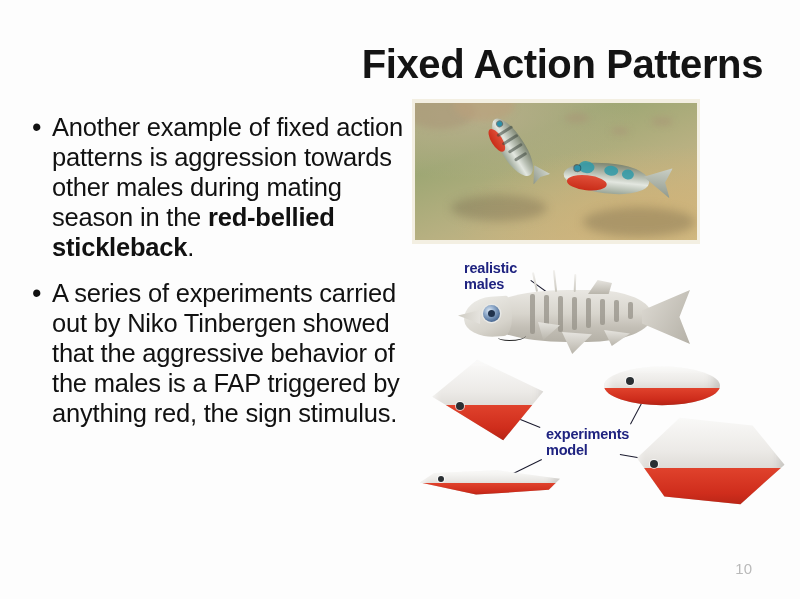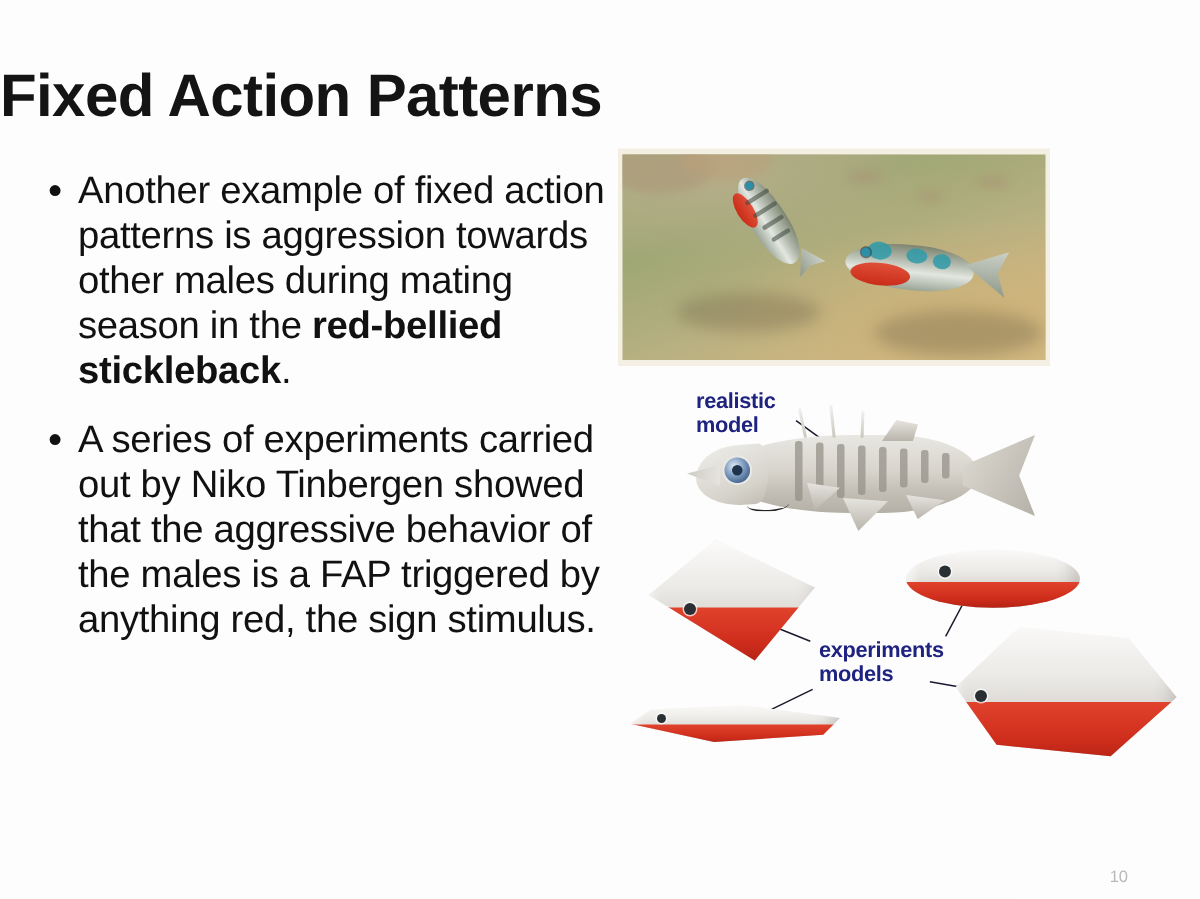--- a/index.html
+++ b/index.html
@@ -20,21 +20,21 @@
     inset: 0;
     background: #fdfdfd;
   }
 
   
   .slide-title {
     position: absolute;
     top: 44px;
     left: 0;
     width: 763px;
-    text-align: left;
+    text-align: right;
     font-size: 40px;
     font-weight: bold;
     color: #141414;
     letter-spacing: -0.4px;
     line-height: 1.0;
   }
 
   
   .bullet-list {
     position: absolute;
@@ -250,22 +250,22 @@
   }
 
   .u-diamond .shape { clip-path: polygon(2% 46%, 40% 2%, 96% 40%, 62% 98%); }
   .u-lens .shape    { clip-path: ellipse(50% 46% at 50% 52%); }
   .u-cigar .shape   { clip-path: polygon(0% 52%, 10% 18%, 55% 8%, 100% 38%, 92% 78%, 40% 95%); }
   .u-egg .shape     { clip-path: polygon(2% 48%, 30% 6%, 78% 14%, 99% 55%, 70% 96%, 20% 88%); }
 
   .page-number {
     position: absolute;
     right: 48px;
-    bottom: 8px;
-    font-size: 11px;
+    bottom: 22px;
+    font-size: 15px;
     color: #b9b9b9;
     margin-top: 11px;
   }
 </style>
 </head>
 <body>
 
 <div class="slide">
 
   <div class="slide-title">Fixed Action Patterns</div>
@@ -316,21 +316,21 @@
         <div class="tail" style="left:86px; top:4px; width:28px; height:34px; clip-path:polygon(0 40%,100% 6%,78% 50%,100% 96%);"></div>
       </div>
 
     </div>
   </div>
 
   <div class="diagram">
 
     <div class="dlabel" style="left:56px; top:12px;">
       <div>realistic</div>
-      <div>model</div>
+      <div>males</div>
     </div>
     <div class="leader" style="left:123px; top:32px; width:27px; transform:rotate(36deg);"></div>
 
     <div class="rmodel">
       <div class="rbody"></div>
       <div class="rhead"></div>
       <div class="rsnout"></div>
       <div class="rbar" style="left:74px;  top:24px; height:40px;"></div>
       <div class="rbar" style="left:88px;  top:25px; height:38px;"></div>
       <div class="rbar" style="left:102px; top:26px; height:36px;"></div>
@@ -346,21 +346,21 @@
       <div class="rfin" style="left:82px;  top:52px; width:22px; height:18px; clip-path:polygon(0 0,100% 18%,24% 100%);"></div>
       <div class="rfin" style="left:106px; top:62px; width:30px; height:22px; clip-path:polygon(0 0,100% 10%,34% 100%);"></div>
       <div class="rfin" style="left:148px; top:60px; width:26px; height:16px; clip-path:polygon(0 0,100% 22%,30% 100%);"></div>
       <div class="rtail"></div>
       <div class="reye"></div>
       <div class="rmouth"></div>
     </div>
 
     <div class="dlabel" style="left:138px; top:178px;">
       <div>experiments</div>
-      <div>models</div>
+      <div>model</div>
     </div>
     <div class="leader" style="left:132px; top:180px; width:30px; transform:rotate(202deg);"></div>
     <div class="leader" style="left:222px; top:176px; width:28px; transform:rotate(-62deg);"></div>
     <div class="leader" style="left:134px; top:212px; width:34px; transform:rotate(154deg);"></div>
     <div class="leader" style="left:212px; top:206px; width:28px; transform:rotate(10deg);"></div>
 
     <div class="umodel u-diamond" style="left:22px; top:110px; width:118px; height:84px;">
       <div class="shape">
         <div class="red" style="top:56%; bottom:-6%;"></div>
       </div>

